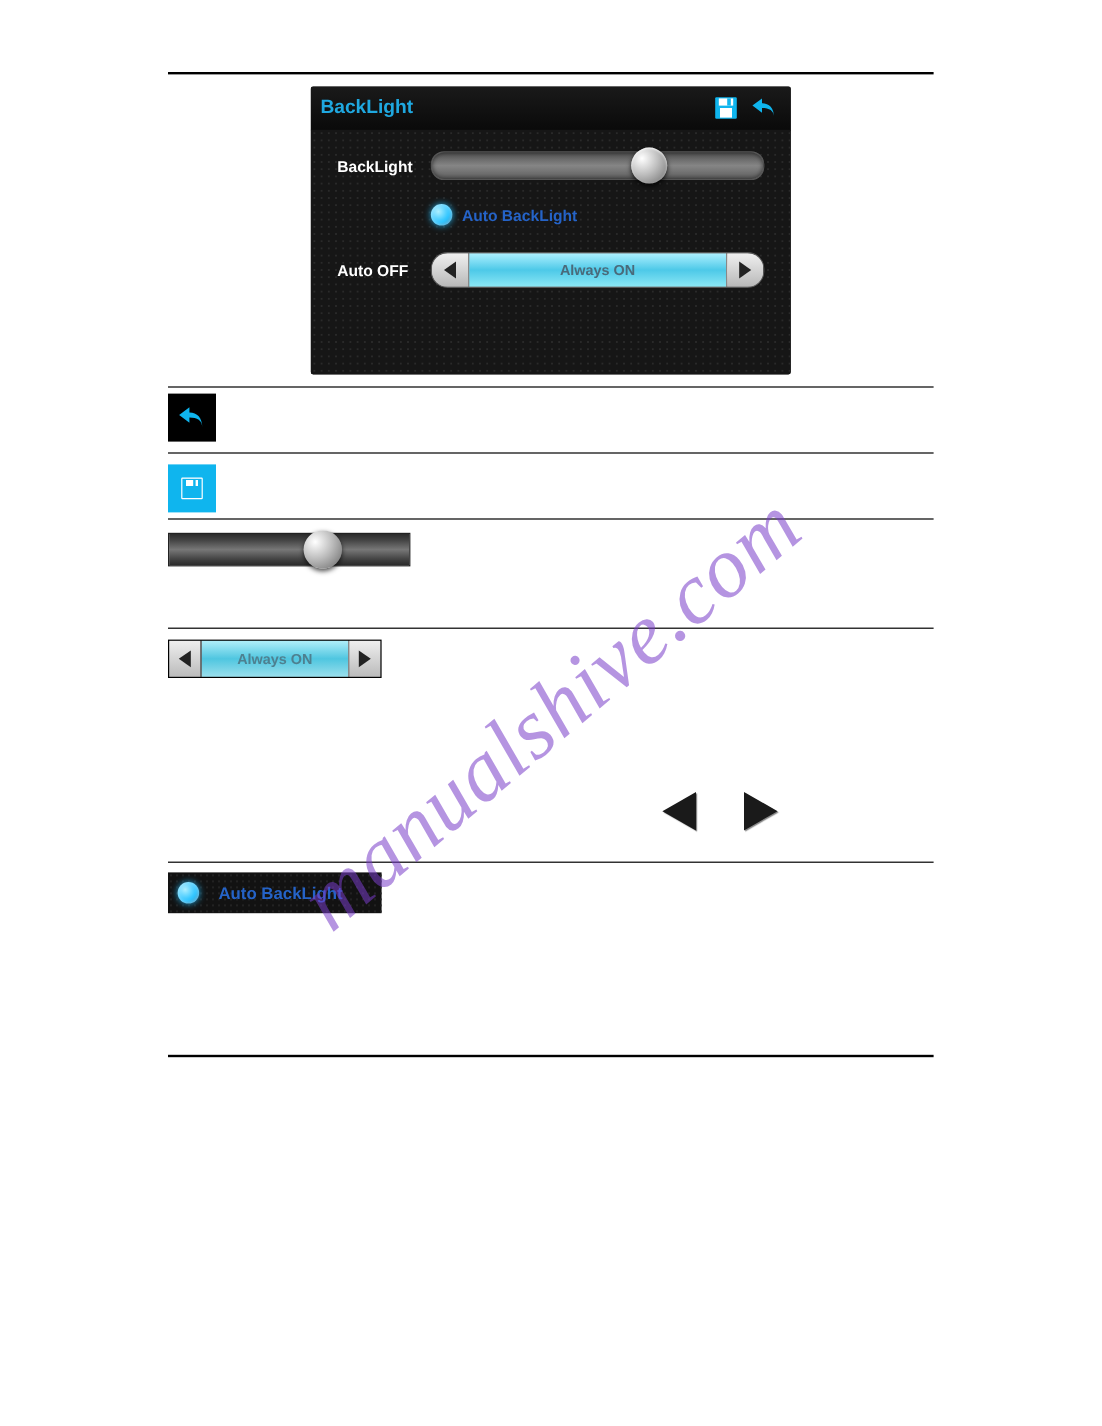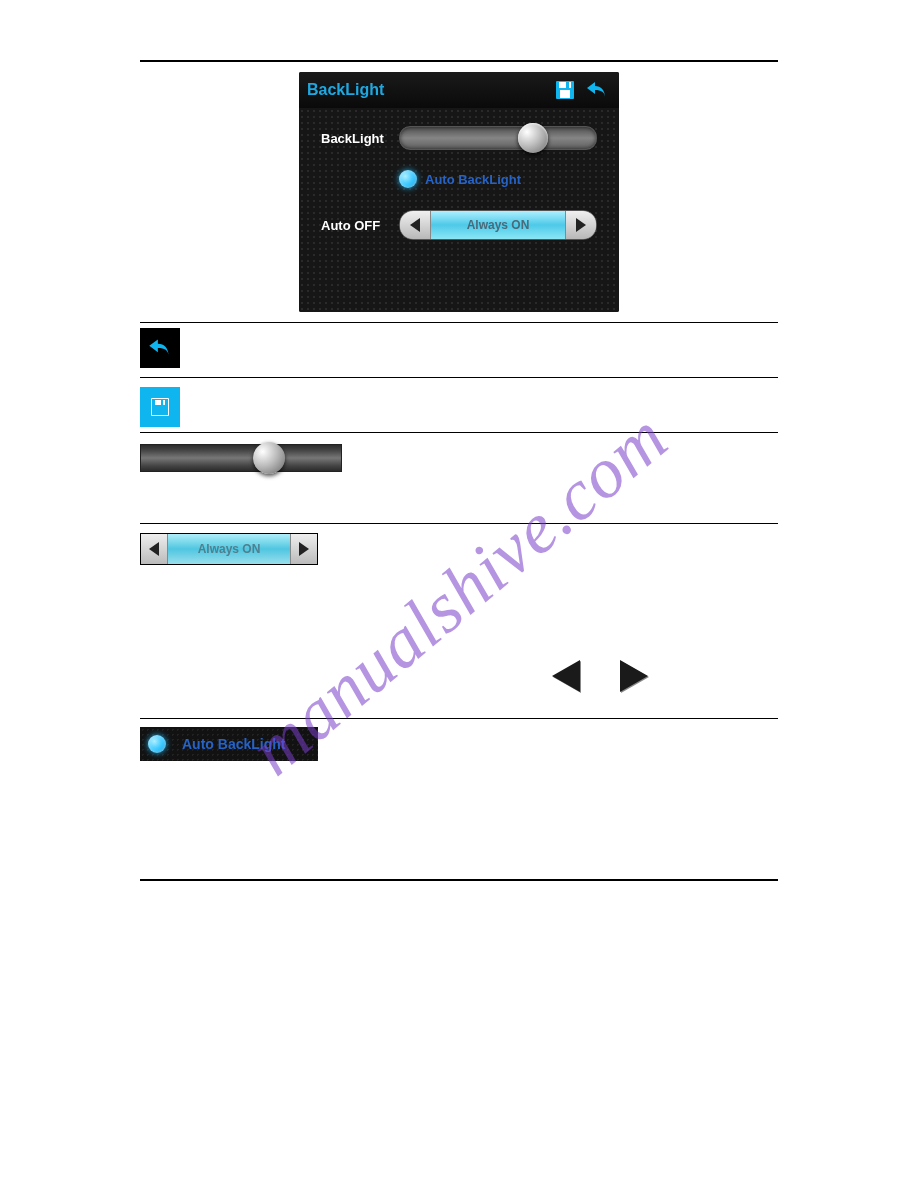--- a/index.html
+++ b/index.html
@@ -16,21 +16,21 @@
     box-sizing: border-box;
     padding: 60px 140px 40px 140px;
   }
   .hr {
     border: none;
     border-top: 2px solid #000;
     margin: 0;
   }
   .hr.thin { border-top: 1px solid #000; }
   .screenshot {
-    width: 320px;
+    width: 400px;
     height: 240px;
     margin: 10px auto 10px auto;
     background: #101010;
     position: relative;
     border-radius: 2px;
     overflow: hidden;
   }
   .titlebar {
     height: 36px;
     background: linear-gradient(#1a1a1a,#0a0a0a);

